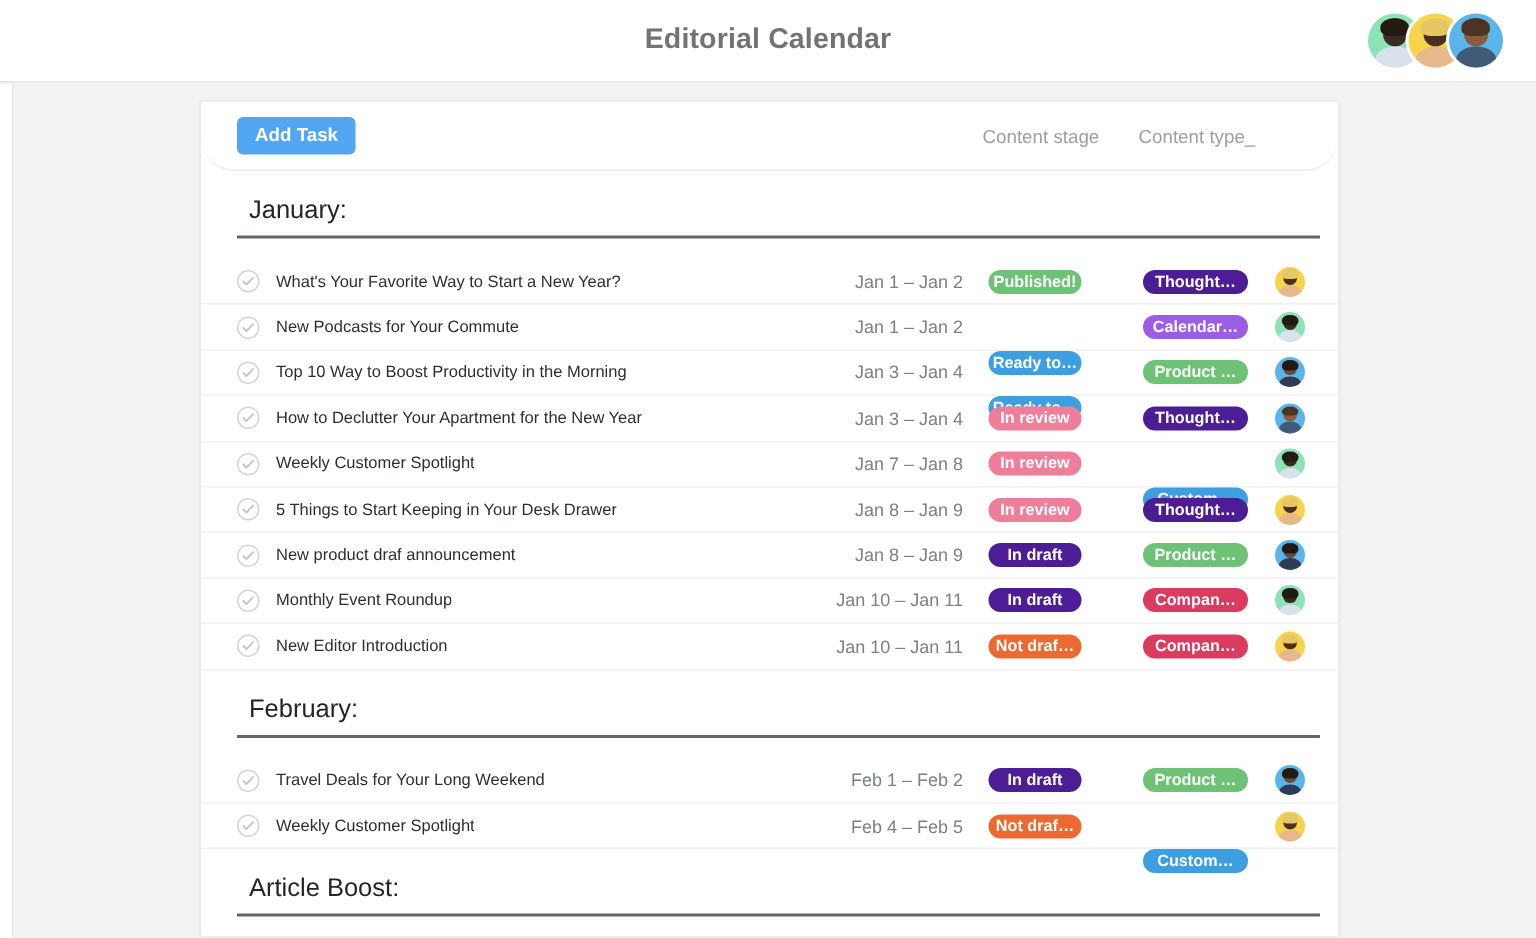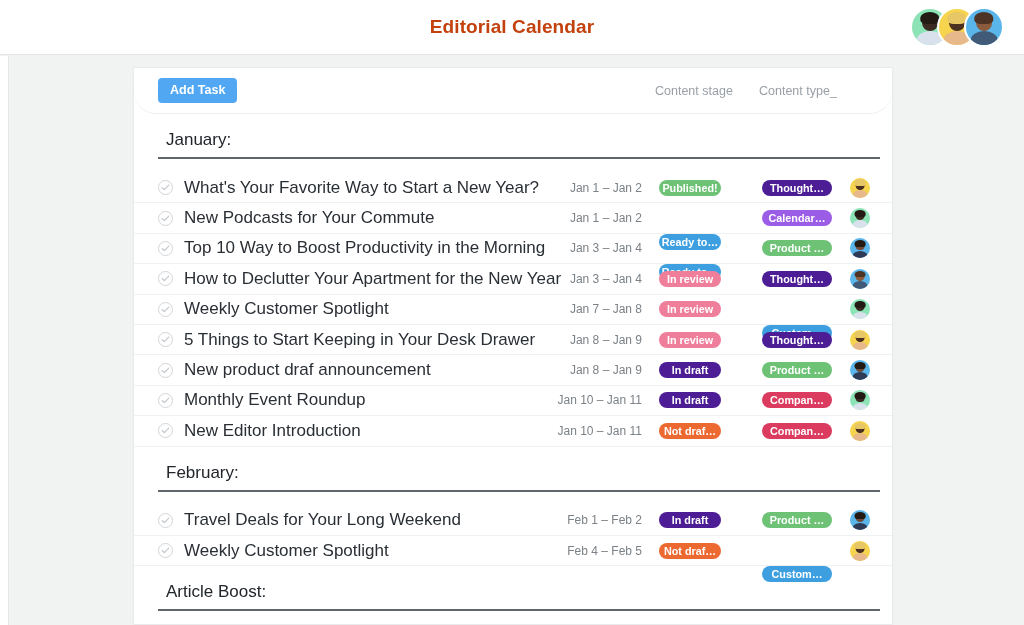--- a/index.html
+++ b/index.html
@@ -11,21 +11,21 @@
   }
   .screen { position: relative; width: 1024px; height: 625px; background: #f1f3f2; }
 
   
   .topbar {
     position: absolute; left: 0; top: 0; width: 1024px; height: 55px;
     background: #ffffff; border-bottom: 1px solid #e2e4e5;
     display: flex; align-items: center; justify-content: center;
   }
   .app-title {
-    font-size: 19px; font-weight: bold; color: #c2410c; letter-spacing: .1px;
+    font-size: 19px; font-weight: bold; color: #737373; letter-spacing: .1px;
   }
   .avatar-group {
     position: absolute; right: 22px; top: 9px; display: flex; align-items: center;
   }
   .avatar-group .av { margin-left: -9px; box-shadow: 0 0 0 2px #fff; }
 
   
   .av {
     width: 36px; height: 36px; border-radius: 50%;
     position: relative; overflow: hidden; flex: none;
@@ -109,21 +109,21 @@
   .row-spacer { height: 14px; }
 
   .check {
     width: 15px; height: 15px; border-radius: 50%;
     border: 1px solid #d2d5d8; margin-left: 24px; flex: none;
     display: flex; align-items: center; justify-content: center;
   }
   .check svg { display: block; }
 
   .task-name {
-    margin-left: 11px; font-size: 17px; color: #2a2f35;
+    margin-left: 11px; font-size: 11px; color: #2a2f35;
     white-space: nowrap; overflow: hidden; text-overflow: ellipsis;
   }
 
   .date {
     position: absolute; left: 398px; width: 110px; text-align: right;
     font-size: 12px; color: #7b8186; white-space: nowrap;
   }
 
   .pill {
     position: absolute; height: 16px; border-radius: 8px;

